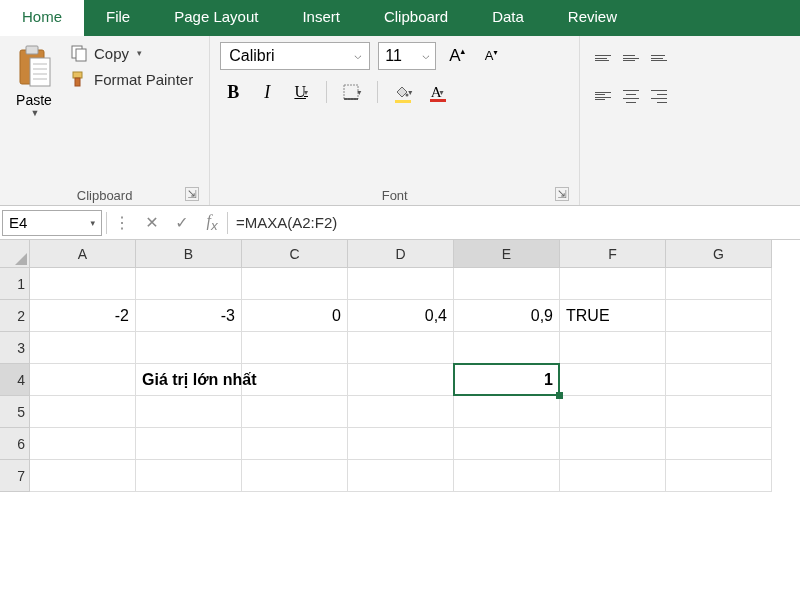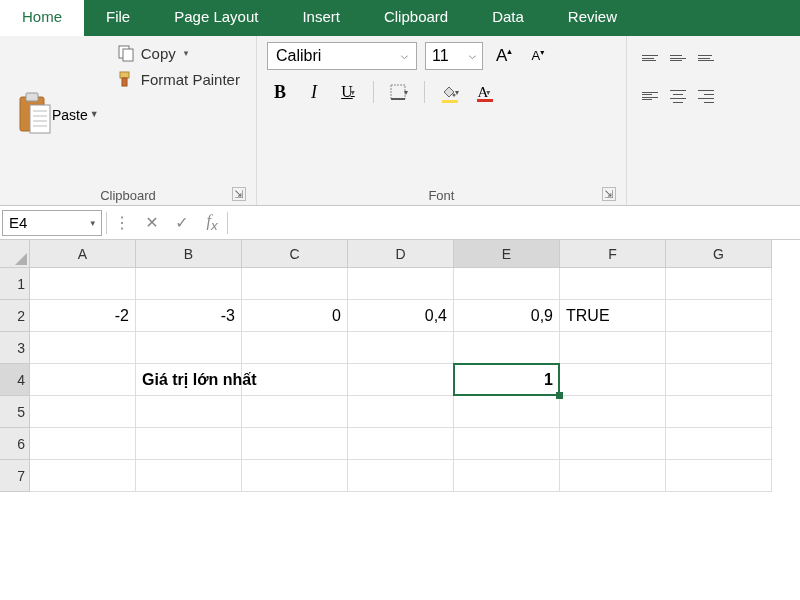--- a/index.html
+++ b/index.html
@@ -14,21 +14,21 @@
   .ribbon { background: #f3f3f3; border-bottom: 1px solid #c8c8c8; display: flex; height: 170px; }
   .group { border-right: 1px solid #dcdcdc; padding: 6px 10px 2px 10px; display: flex; flex-direction: column; justify-content: space-between; }
   .group-body { display: flex; gap: 6px; flex: 1; }
   .group-label { text-align: center; font-size: 13px; color: #555; padding: 3px 0 0 0; position: relative; }
   .dlaunch { position: absolute; right: 0; bottom: 2px; font-size: 11px; color: #666; border: 1px solid #bbb; width: 14px; height: 14px; line-height: 12px; }
 
   .col { display: flex; flex-direction: column; gap: 4px; }
   .btn { display: flex; align-items: center; gap: 6px; padding: 2px 6px; font-size: 15px; color: #333; cursor: pointer; }
   .caret { font-size: 9px; color: #555; margin-left: 2px; }
 
-  .paste-big { display: flex; flex-direction: row; align-items: center; padding: 2px 6px; cursor: pointer; }
+  .paste-big { display: flex; flex-direction: column; align-items: center; padding: 2px 6px; cursor: pointer; }
   .paste-big span.lbl { font-size: 14px; margin-top: 2px; }
 
   .fontname { width: 150px; height: 28px; border: 1px solid #aaa; background: #fff; padding: 8px 8px; display: flex; align-items: center; justify-content: space-between; font-size: 16px; }
   .fontsize { width: 58px; height: 28px; border: 1px solid #aaa; background: #fff; padding: 0 6px; display: flex; align-items: center; justify-content: space-between; font-size: 16px; }
   .font-row { display: flex; gap: 8px; align-items: center; }
   .AA { font-family: Arial; font-weight: normal; }
 
   .sq { width: 26px; height: 24px; border: 1px solid transparent; display: inline-flex; align-items: center; justify-content: center; font-size: 15px; cursor: pointer; }
   .bold { font-weight: bold; font-family: "Times New Roman", serif; font-size: 18px; }
   .italic { font-style: italic; font-family: "Times New Roman", serif; font-size: 18px; }
@@ -234,20 +234,21 @@
   <div class="namebox">
     <span>E4</span>
     <span class="caret">▾</span>
   </div>
   <div class="fdiv"></div>
   <div class="fx-btn">⋮</div>
   <div class="fx-btn">✕</div>
   <div class="fx-btn">✓</div>
   <div class="fx-btn"><span class="fx-sym">f<sub>x</sub></span></div>
   <div class="fdiv"></div>
+  <div class="finput">=MAXA(A2:F2)</div>
 </div>
 
 <div class="grid">
   <div class="rowhdrs">
     <div class="corner"></div>
     <div id="rowhdrs">
         <div class="rowhdr">1</div>
         <div class="rowhdr">2</div>
         <div class="rowhdr">3</div>
         <div class="rowhdr sel">4</div>

